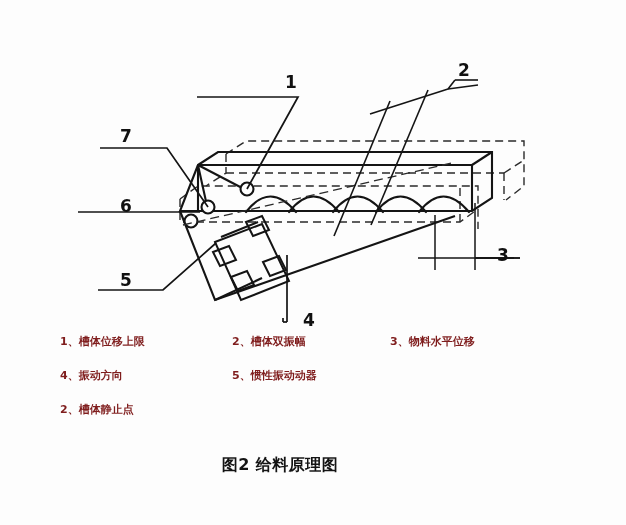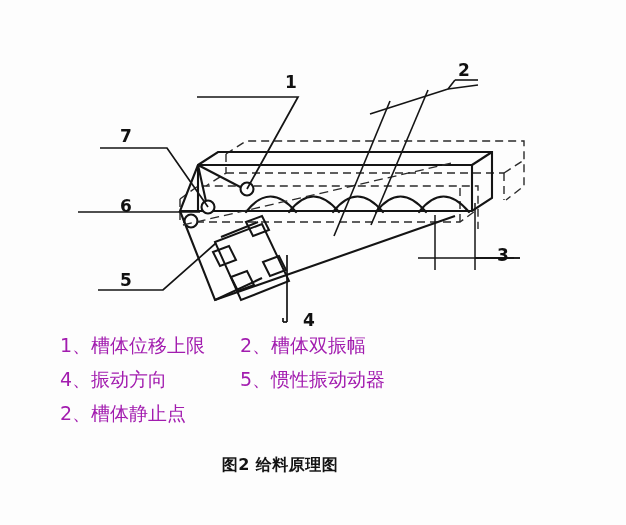--- a/index.html
+++ b/index.html
@@ -26,28 +26,28 @@
     position:absolute;
     left:0;top:336px;width:626px;
   }
   .legend-row{
     position:relative;
     height:34px;
   }
   .legend-item{
     position:absolute;
     font-family:"DejaVu Sans","Liberation Sans",sans-serif;
-    font-weight:normal;
-    font-size:19px;
-    color:#a21caf;
+    font-weight:bold;
+    font-size:11px;
+    color:#7f1d1d;
     white-space:nowrap;
     line-height:1;
   }
   .col1{left:60px;}
-  .col2{left:240px;}
+  .col2{left:232px;}
   .col3{left:390px;}
 
   #caption{
     position:absolute;
     left:0;top:455px;width:560px;
     text-align:center;
     font-family:"DejaVu Sans","Liberation Sans",sans-serif;
     font-weight:bold;
     font-size:16px;
     color:#141414;
@@ -175,20 +175,21 @@
   <div class="callout-num" style="left:497px;top:247px;">3</div>
   <div class="callout-num" style="left:303px;top:312px;">4</div>
   <div class="callout-num" style="left:120px;top:272px;">5</div>
   <div class="callout-num" style="left:120px;top:198px;">6</div>
   <div class="callout-num" style="left:120px;top:128px;">7</div>
 
   <div id="legend">
     <div class="legend-row">
       <div class="legend-item col1">1、槽体位移上限</div>
       <div class="legend-item col2">2、槽体双振幅</div>
+      <div class="legend-item col3">3、物料水平位移</div>
     </div>
     <div class="legend-row">
       <div class="legend-item col1">4、振动方向</div>
       <div class="legend-item col2">5、惯性振动动器</div>
     </div>
     <div class="legend-row">
       <div class="legend-item col1">2、槽体静止点</div>
     </div>
   </div>
 

